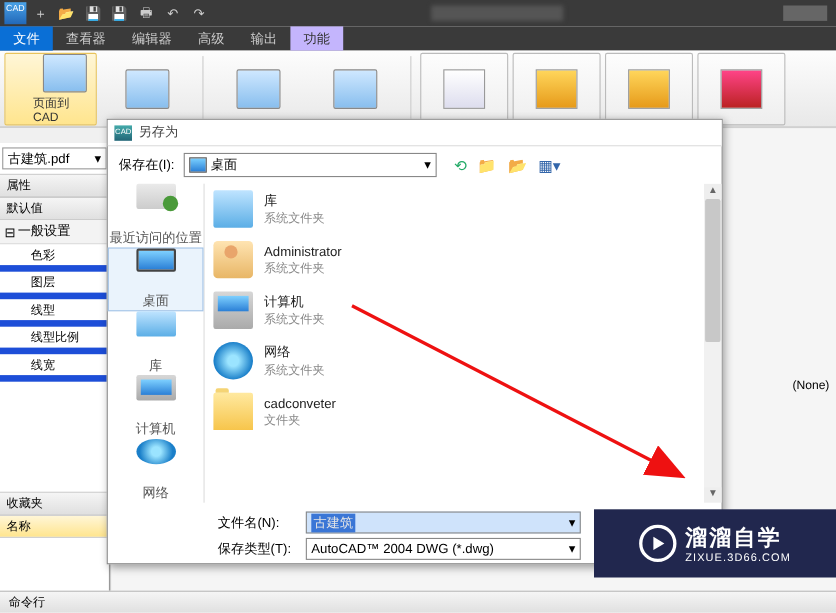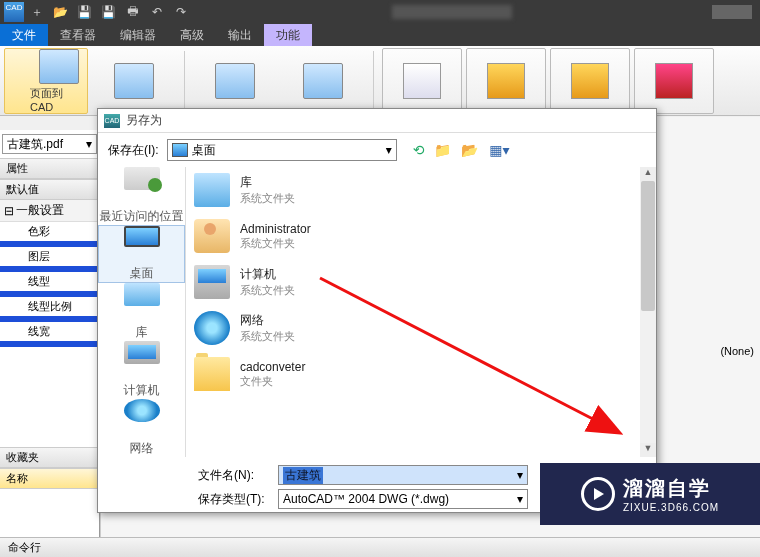--- a/index.html
+++ b/index.html
@@ -267,21 +267,21 @@
         <div class="arr" style="top:0">▲</div>
         <div class="thumb"></div>
         <div class="arr" style="bottom:0">▼</div>
       </div>
     </div>
   </div>
   <div class="bottomrows">
     <div class="brow">
       <div class="blabel">文件名(N):</div>
       <div class="bcombo sel">
-        <span style="background:#3a76d6;color:#0f172a;padding:0 2px;">古建筑</span>
+        <span style="background:#3a76d6;color:#e5e5e5;padding:0 2px;">古建筑</span>
         <span class="arrow">▾</span>
       </div>
     </div>
     <div class="brow">
       <div class="blabel">保存类型(T):</div>
       <div class="bcombo">
         <span>AutoCAD™ 2004 DWG (*.dwg)</span>
         <span class="arrow">▾</span>
       </div>
     </div>

